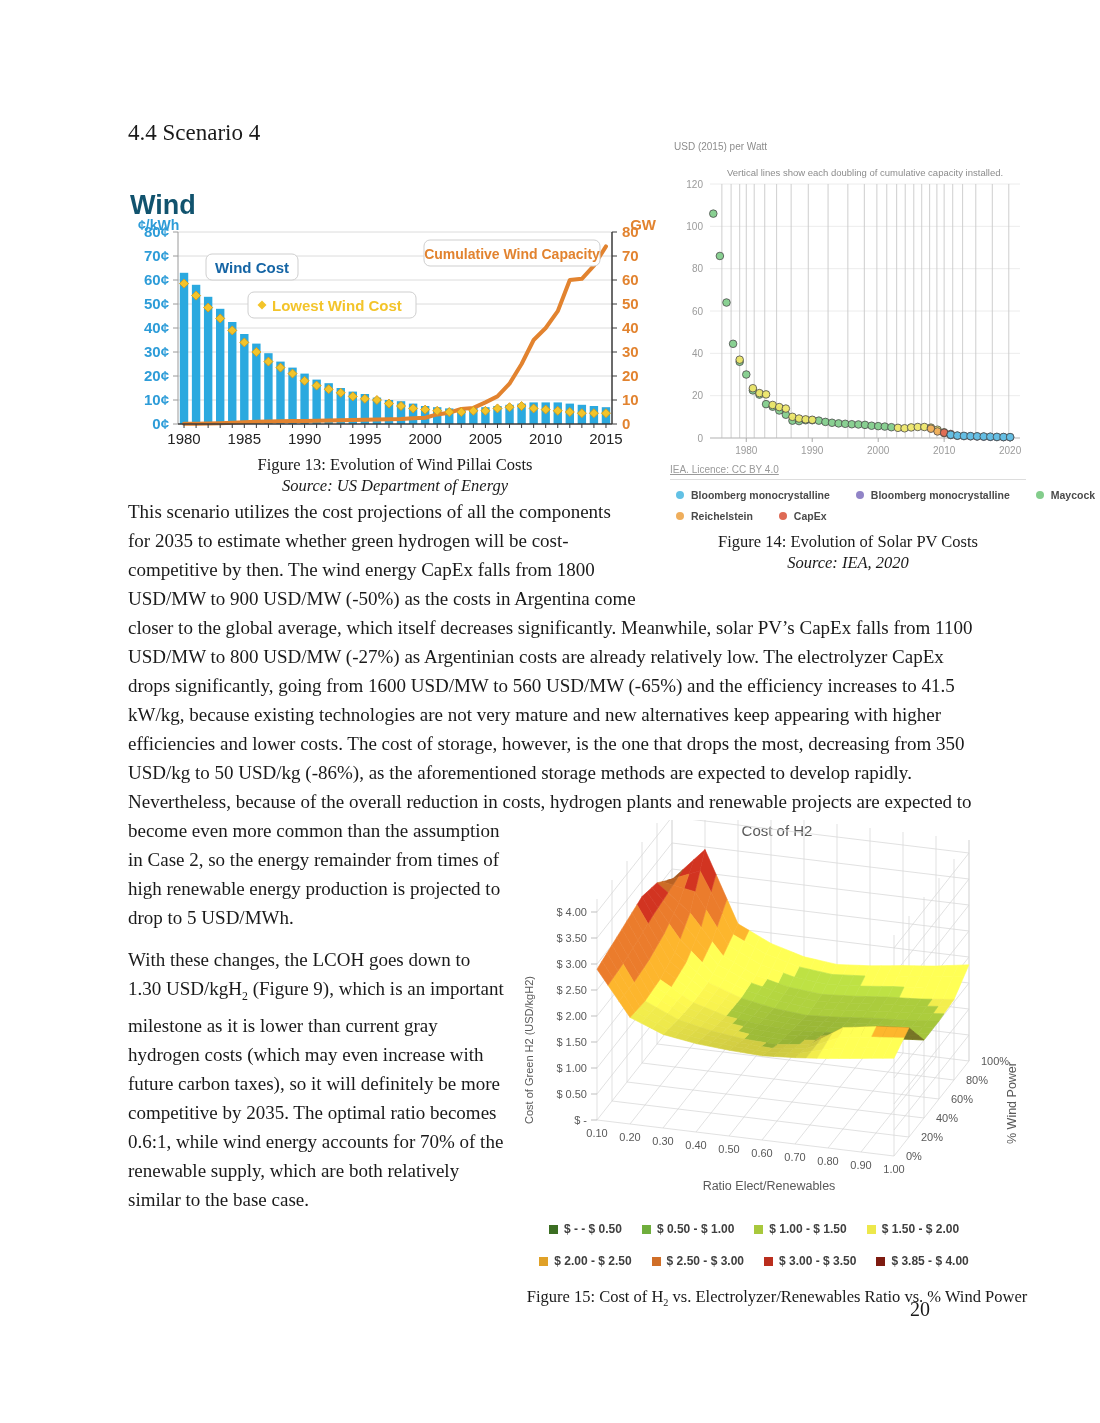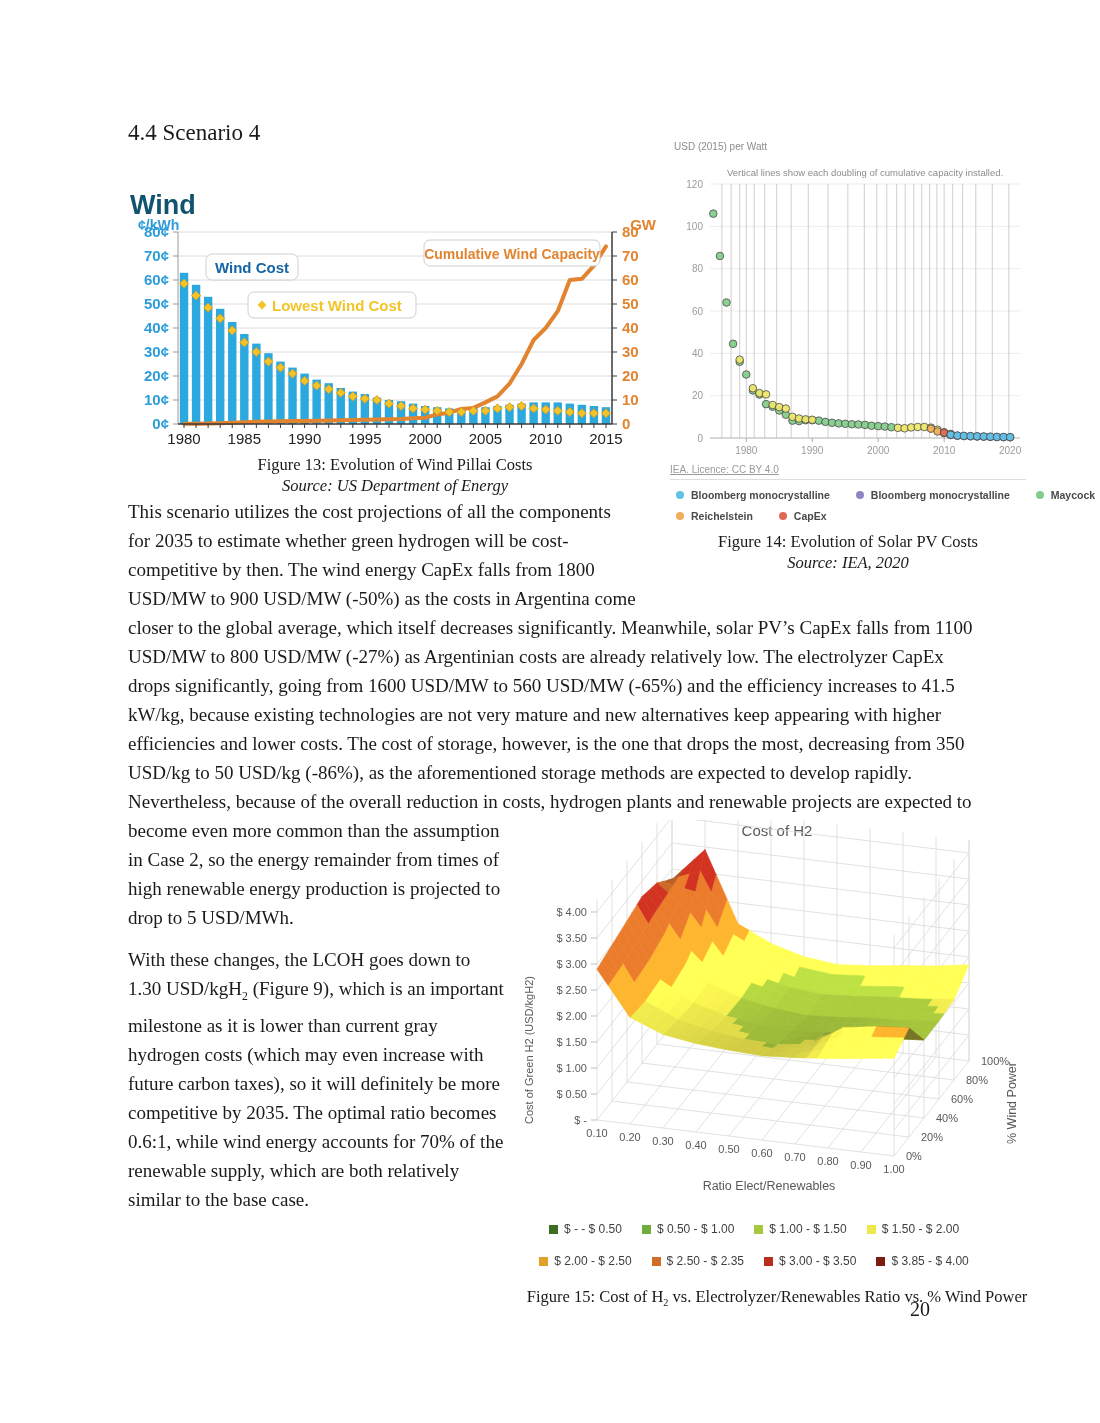--- a/index.html
+++ b/index.html
@@ -15,21 +15,21 @@
   .lg14row{display:flex;gap:26px;margin:0 0 9px 6px;}
   .lg14{display:flex;align-items:center;gap:7px;font-size:10.5px;font-weight:600;color:#4a4a4a;white-space:nowrap;text-align:right;}
   .lg14 i{width:8px;height:8px;border-radius:50%;display:inline-block;flex:0 0 auto;}
   .fig14 .figcap{font-family:"Liberation Serif",serif;margin-top:8px;}
   .body{position:absolute;left:128px;top:497px;width:861px;font-size:19px;line-height:29px;}
   .body p{margin:0;}
   .p2{margin-top:13px !important;}
   .cap-spacer{float:right;width:352px;height:92px;}
   .fig15{float:right;width:470px;margin:4px 0 6px 14px;font-family:"Liberation Sans",sans-serif;}
   .fig15 svg{display:block;margin-right:-48px;}
-  .lg15row{display:flex;justify-content:center;gap:20px;font-size:12px;color:#3f3f3f;margin-top:3px;white-space:nowrap;}
+  .lg15row{display:flex;justify-content:center;gap:20px;font-size:12px;color:#3f3f3f;margin-top:3px;white-space:nowrap;font-weight:bold;}
   .lg15{display:flex;align-items:center;gap:6px;}
   .lg15 i{width:9px;height:9px;display:inline-block;flex:0 0 auto;}
   .fig15 .figcap{font-family:Liberation Serif, serif;font-size:16.5px;margin:10px -60px 0 -14px;white-space:nowrap;text-align:center;}
   .pagenum{position:absolute;left:880px;top:1298px;width:80px;text-align:center;font-size:20px;}
   sub{font-size:0.62em;}
   svg text{font-family:"Liberation Sans",sans-serif;}
 </style>
 </head>
 <body>
 
@@ -907,21 +907,21 @@
               <span>$ 1.50 - $ 2.00</span>
             </span>
           </span>
           <span class="lg15row">
             <span class="lg15">
               <i style="background: rgb(224, 161, 40);"></i>
               <span>$ 2.00 - $ 2.50</span>
             </span>
             <span class="lg15">
               <i style="background: rgb(208, 110, 39);"></i>
-              <span>$ 2.50 - $ 2.35</span>
+              <span>$ 2.50 - $ 3.00</span>
             </span>
             <span class="lg15">
               <i style="background: rgb(186, 46, 29);"></i>
               <span>$ 3.00 - $ 3.50</span>
             </span>
             <span class="lg15">
               <i style="background: rgb(126, 27, 16);"></i>
               <span>$ 3.85 - $ 4.00</span>
             </span>
           </span>

